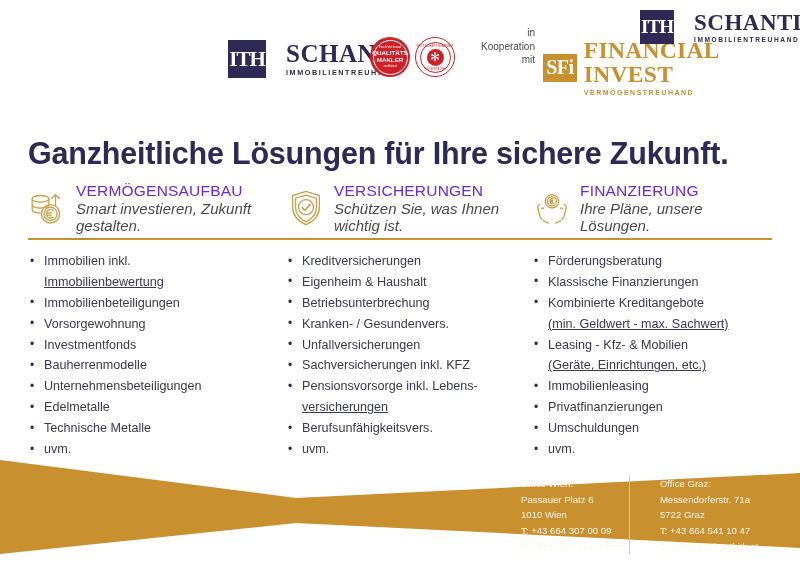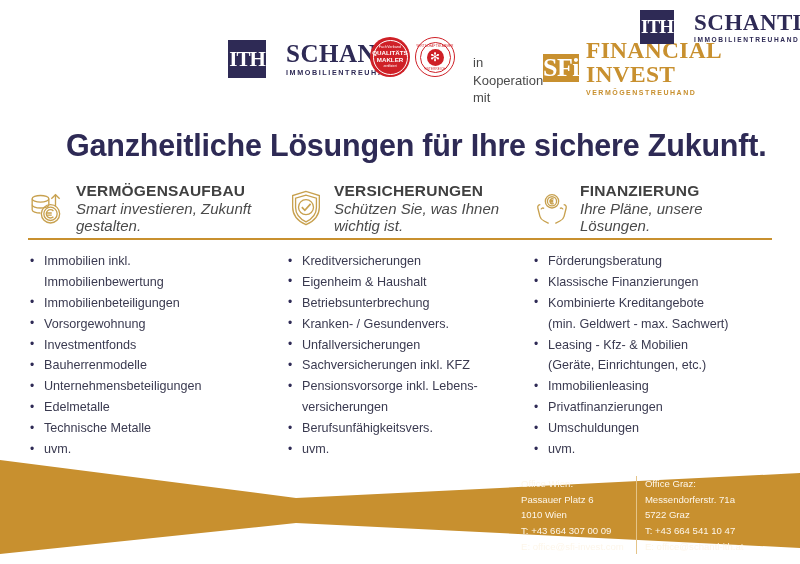--- a/index.html
+++ b/index.html
@@ -66,95 +66,95 @@
   }
   #seal-wko .top-txt, #seal-wko .bot-txt {
     position:absolute; left:0; right:0; text-align:center;
     font-size:2.9px; color:#cf2027; letter-spacing:.2px;
   }
   #seal-wko .top-txt { top:5.5px; }
   #seal-wko .bot-txt { bottom:5.5px; }
 
   
   #coop-text {
-    position: absolute; left: 473px; top: 54px; width: 62px;
-    text-align: left; color: #4a4a4a; font-size: 13px; line-height: 1.35;
+    position: absolute; left: 473px; top: 26px; width: 62px;
+    text-align: right; color: #4a4a4a; font-size: 10px; line-height: 1.35;
   }
 
   
   #logo-sfi { position: absolute; left: 543px; top: 39px; display: flex; align-items: center; }
   #logo-sfi .sfi-mark {
     width: 36px; height: 28px; background: #c8902f; color: #fff;
     display:flex; align-items:center; justify-content:center;
-    font-weight:700; font-size:26px; font-family:"Liberation Serif", serif;
+    font-weight:700; font-size:20px; font-family:"Liberation Serif", serif;
     letter-spacing:-0.5px;
   }
   #logo-sfi .sfi-words { margin-left: 7px; line-height: 1; }
   #logo-sfi .sfi-name {
     color: #c8902f; font-weight: 700; font-size: 23.5px;
     font-family:"Liberation Serif", serif; letter-spacing: 0.3px;
   }
   #logo-sfi .sfi-sub {
     color: #c8902f; font-size: 7px; letter-spacing: 1.5px; margin-top: 3px; font-weight:700;
   }
 
   
   #logo-right { position: absolute; left: 640px; top: 10px; }
   #logo-right .ith-mark { width: 34px; height: 34px; font-size: 19px; }
   #logo-right .ith-name { font-size: 23px; }
   #logo-right .ith-sub { font-size: 6.6px; margin-top: 3px; }
 
   
   #headline {
-    position: absolute; left: 28px; top: 128px;
+    position: absolute; left: 28px; top: 136px;
     color: #2e2a55; font-size: 30.5px; font-weight: 700;
-    letter-spacing: -0.2px; white-space: nowrap; margin-left: 38px;
+    letter-spacing: -0.2px; white-space: nowrap;
   }
 
   
   .cols { position: absolute; left: 28px; top: 186px; width: 744px; display: flex; }
   .col { }
   .col:nth-child(1) { width: 258px; }
   .col:nth-child(2) { width: 246px; }
   .col:nth-child(3) { width: 240px; }
 
   .col-head { display: flex; align-items: center; height: 44px; }
   .col-icon { width: 40px; height: 40px; flex: 0 0 40px; margin-right: 8px; }
   .col-icon svg { width: 100%; height: 100%; display: block; }
   .col-title {
-    color: #404040; font-size: 15.5px; font-weight: 700; letter-spacing: 0.2px;
+    color: #6d28d9; font-size: 15.5px; font-weight: 400; letter-spacing: 0.2px;
     line-height: 1.1;
   }
   .col-tag {
     color: #4a4a4a; font-size: 15px; font-style: italic; margin-top: 0;
   }
 
   #divider {
     position: absolute; left: 28px; top: 238px; width: 744px; height: 1.6px;
     background: #c8902f;
   }
 
   .bullets { list-style: none; margin-top: 22px; }
   .bullets li {
     position: relative; padding-left: 16px;
     color: #3a3a50; font-size: 12.6px; line-height: 1.58; margin-bottom: 1px;
   }
   .bullets li::before {
     content: "•"; position: absolute; left: 2px; top: -0.5px;
     color: #2e2a55; font-size: 12px;
   }
-  .bullets li.cont { padding-left: 16px; }
+  .bullets li.cont { padding-left: 16px; text-decoration: underline; }
   .bullets li.cont::before { content: ""; }
 
   
   #footer { position: absolute; left: 0; top: 440px; width: 800px; height: 124px; }
   #footer svg { position: absolute; inset: 0; width: 800px; height: 124px; }
   .contacts { position: absolute; left: 521px; top: 36px; display: flex; justify-content: flex-end; }
   .contact-block { color: #fdf6ea; font-size: 9.6px; line-height: 1.63; }
-  #contact-graz { border-left: 1px solid #e4c489; padding-left: 8px; margin-left: 12px; }
+  #contact-graz { border-left: 1px solid #e4c489; padding-left: 30px; margin-left: 5px; }
   .contact-block .ln { white-space: nowrap; }
 </style>
 </head>
 <body>
 
 <div class="page">
 
   <div class="logo-bar">
 
     <div class="ith-block" id="logo-left">

